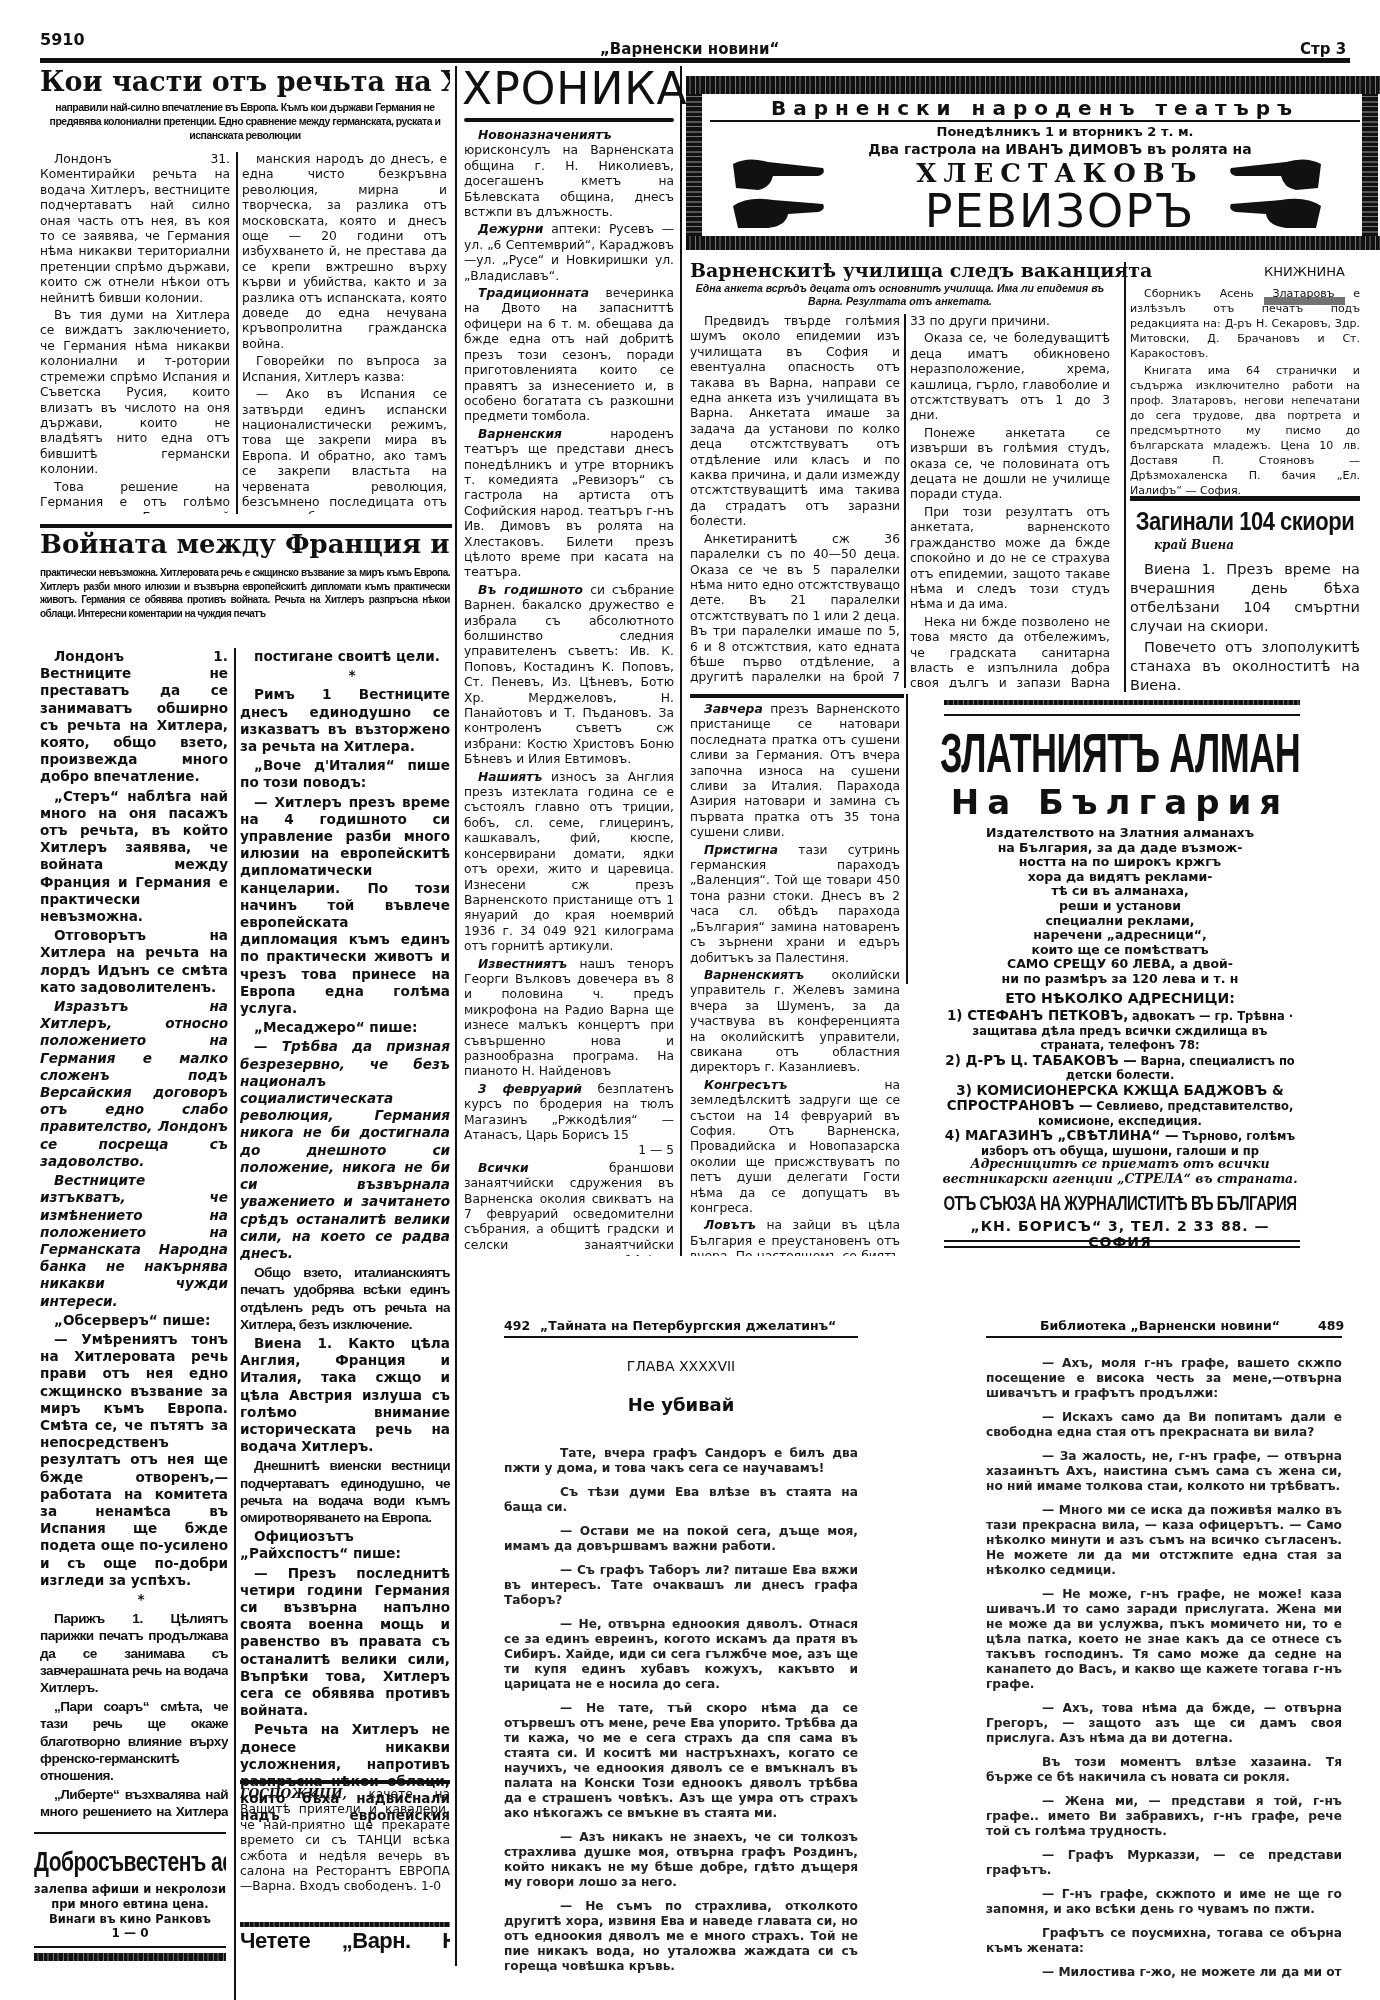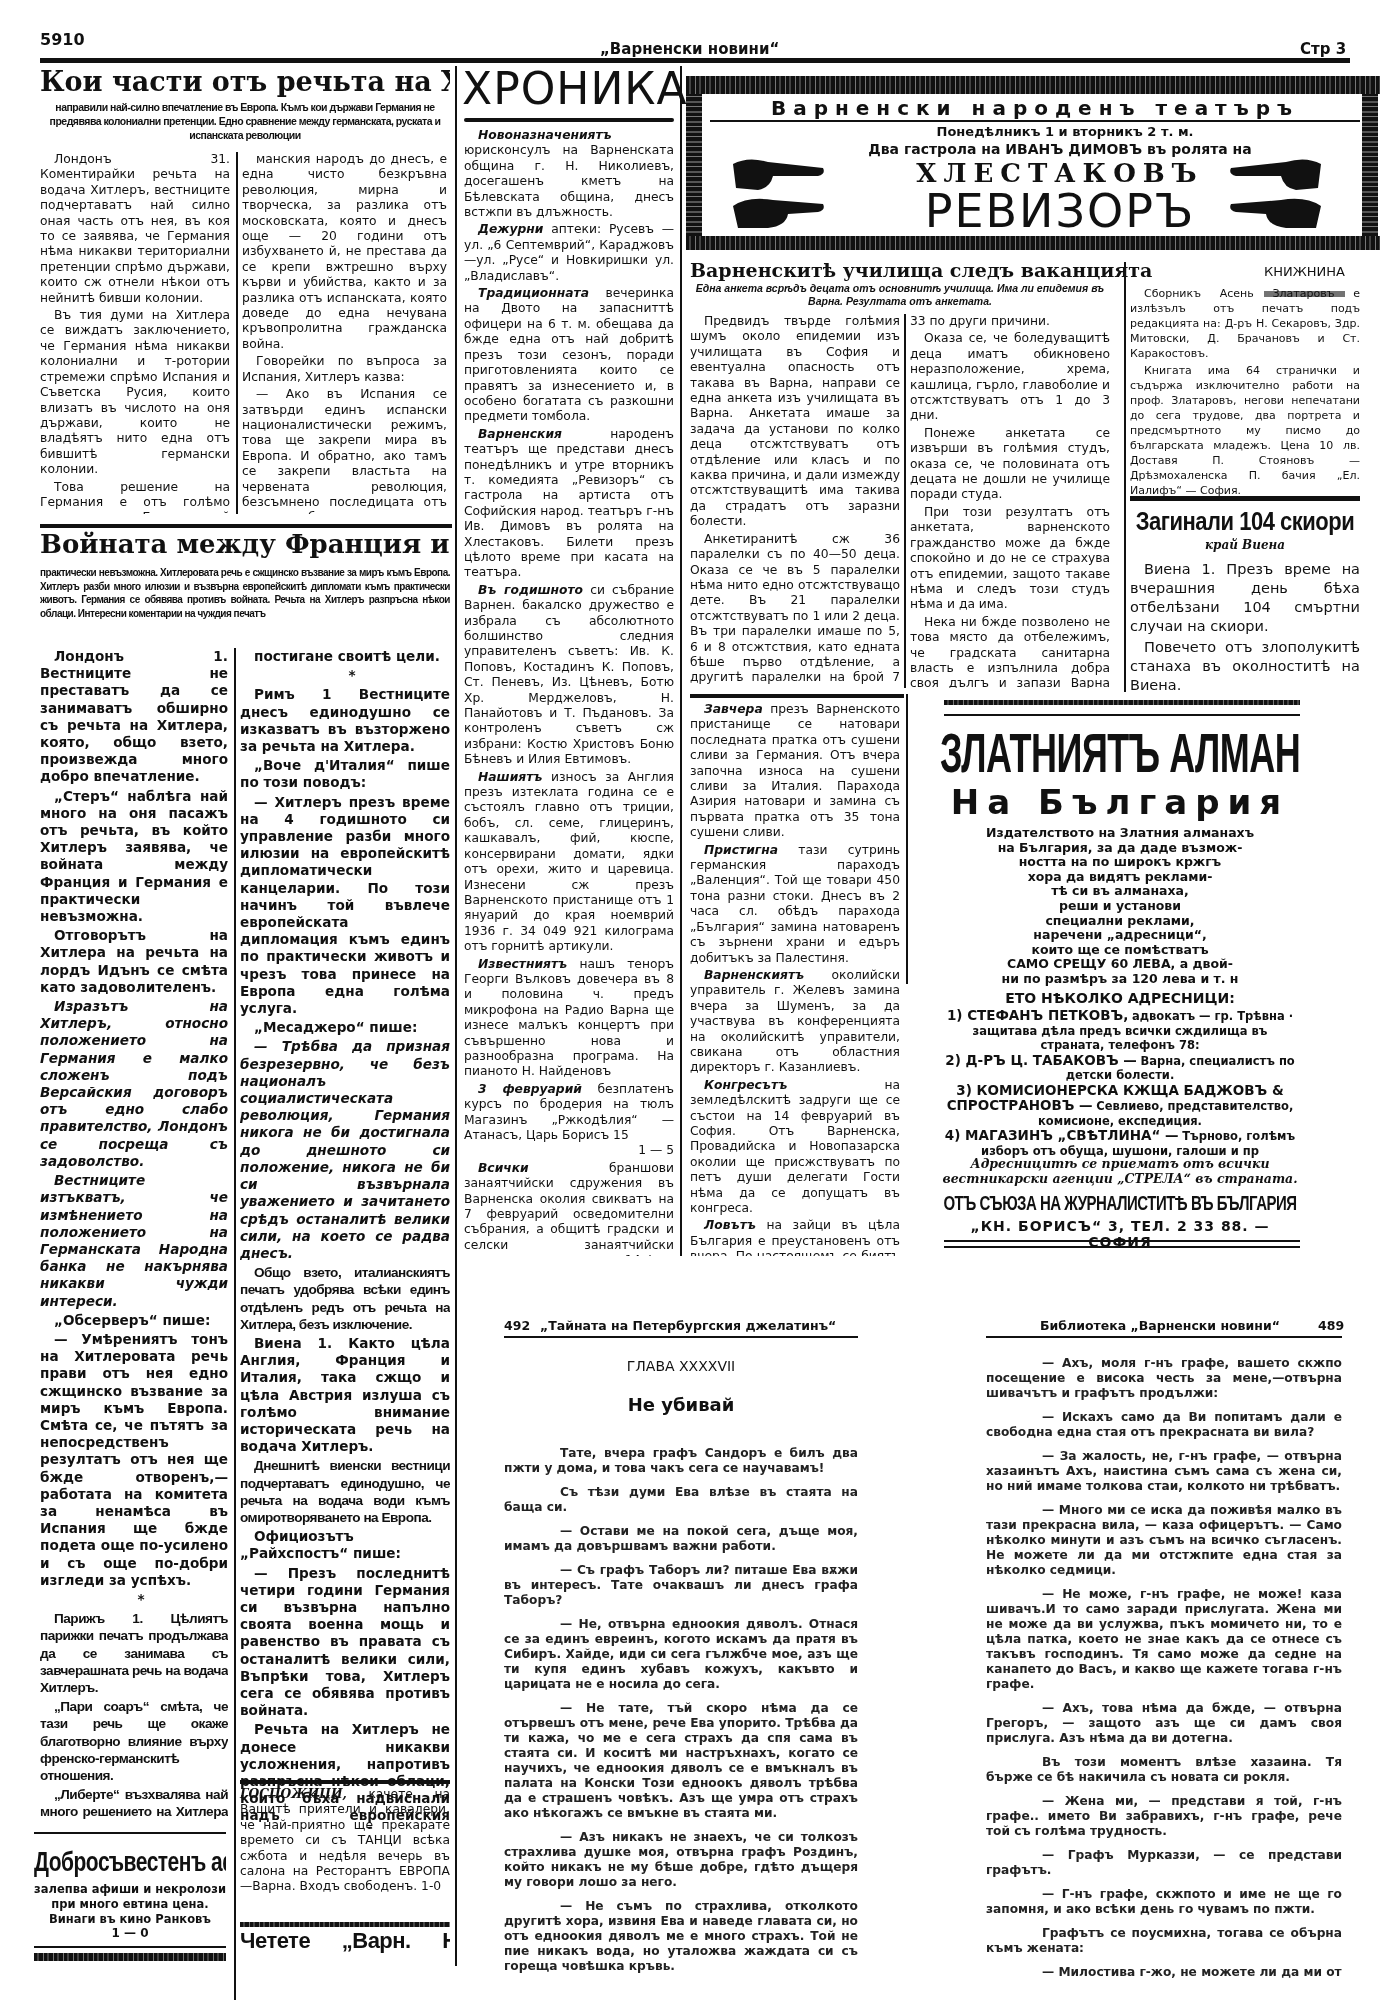--- a/index.html
+++ b/index.html
@@ -166,31 +166,31 @@
   <p><b class="ital">Завчера</b> <span>презъ Варненското пристанище се натовари последната пратка отъ сушени сливи за Германия. Отъ вчера започна износа на сушени сливи за Италия. Парахода Азирия натовари и замина съ първата пратка отъ 35 тона сушени сливи.</span></p>
   <p><b class="ital">Пристигна</b> <span>тази сутринь германския параходъ „Валенция“. Той ще товари 450 тона разни стоки. Днесъ въ 2 часа сл. обѣдъ парахода „България“ замина натоваренъ съ зърнени храни и едъръ добитъкъ за Палестиня.</span></p>
   <p><b class="ital">Варненскиятъ</b> <span>околийски управитель г. Желевъ замина вчера за Шуменъ, за да участвува въ конференцията на околийскитѣ управители, свикана отъ областния директоръ г. Казанлиевъ.</span></p>
   <p><b class="ital">Конгресътъ</b> <span>на земледѣлскитѣ задруги ще се състои на 14 февруарий въ София. Отъ Варненска, Провадийска и Новопазарска околии ще присжствуватъ по петъ души делегати Гости нѣма да се допущатъ въ конгреса.</span></p>
   <p><b class="ital">Ловътъ</b> <span>на зайци въ цѣла България е преустановенъ отъ вчера. По настоящемъ се биятъ само диви патици.</span></p>
 </div>
 <div class="vrule" style="left:906px; top:694px; height:290px;"></div>
 
 <div>
   <div class="vrule" style="left:1124px; top:262px; height:430px;"></div>
-  <div class="abs" style="left:1264px; top:264px; font-size:13px; border-bottom:6px solid #737373; padding-bottom:12px;">КНИЖНИНА</div>
+  <div class="abs" style="left:1264px; top:264px; font-size:13px; border-bottom:8px solid #737373; padding-bottom:18px;">КНИЖНИНА</div>
   <div class="col" style="left:1130px; top:286px; width:230px; font-size:11px; line-height:15px;">
     <p>Сборникъ Асень Златаровъ е излѣзълъ отъ печатъ подъ редакцията на: Д-ръ Н. Секаровъ, Здр. Митовски, Д. Брачановъ и Ст. Каракостовъ.</p>
     <p>Книгата има 64 странички и съдържа изключително работи на проф. Златаровъ, негови непечатани до сега трудове, два портрета и предсмъртното му писмо до българската младежъ. Цена 10 лв. Доставя П. Стояновъ — Дрѣзмохаленска П. бачия „Ел. Иалифъ“ — София.</p>
   </div>
   <div class="hrule" style="left:1130px; top:496px; width:230px; height:5px;"></div>
 </div>
 
 <div>
   <div class="abs cond center" style="left:1130px; top:506px; width:230px; font-size:22px; line-height:26px; transform:scaleY(1.2); transform-origin:top;">Загинали 104 скиори</div>
-  <div class="abs ital center" style="left:1130px; top:538px; width:230px; font-size:12px; font-family:'DejaVu Serif',serif;text-align:center;">край Виена</div>
+  <div class="abs ital center" style="left:1079px; top:538px; width:230px; font-size:12px; font-family:'DejaVu Serif',serif;text-align:center;">край Виена</div>
   <div class="col" style="left:1130px; top:560px; width:230px; font-size:14.5px; line-height:19px;">
     <p>Виена 1. Презъ време на вчерашния день бѣха отбелѣзани 104 смъртни случаи на скиори.</p>
     <p>Повечето отъ злополукитѣ станаха въ околноститѣ на Виена.</p>
   </div>
 </div>
 
 <div>
   <div class="hrule noise" style="left:944px; top:700px; width:356px; height:5px;"></div>
   <div class="hrule" style="left:944px; top:714px; width:356px; height:2px;"></div>
   <div class="abs cond center" style="left:940px; top:722px; width:360px; font-size:36px; line-height:40px; transform:scaleY(1.55); transform-origin:top; white-space:nowrap; overflow:hidden;">ЗЛАТНИЯТЪ АЛМАНАХЪ</div>

